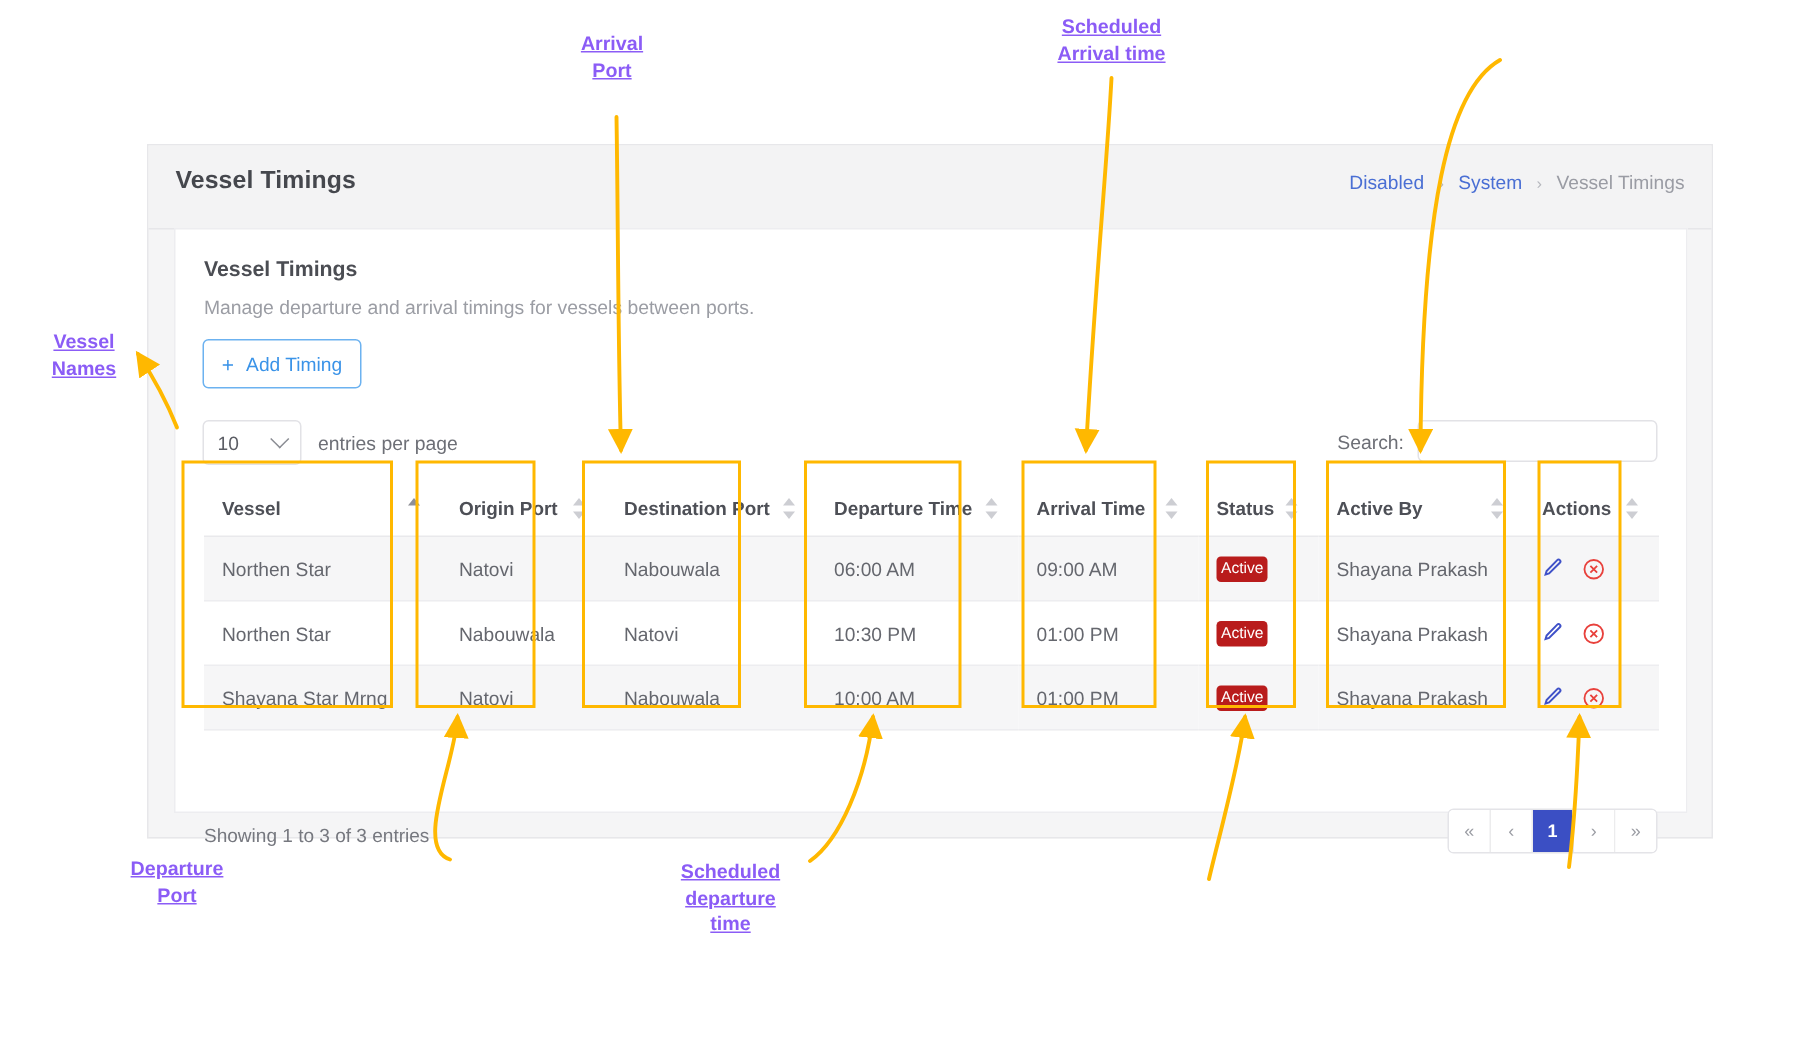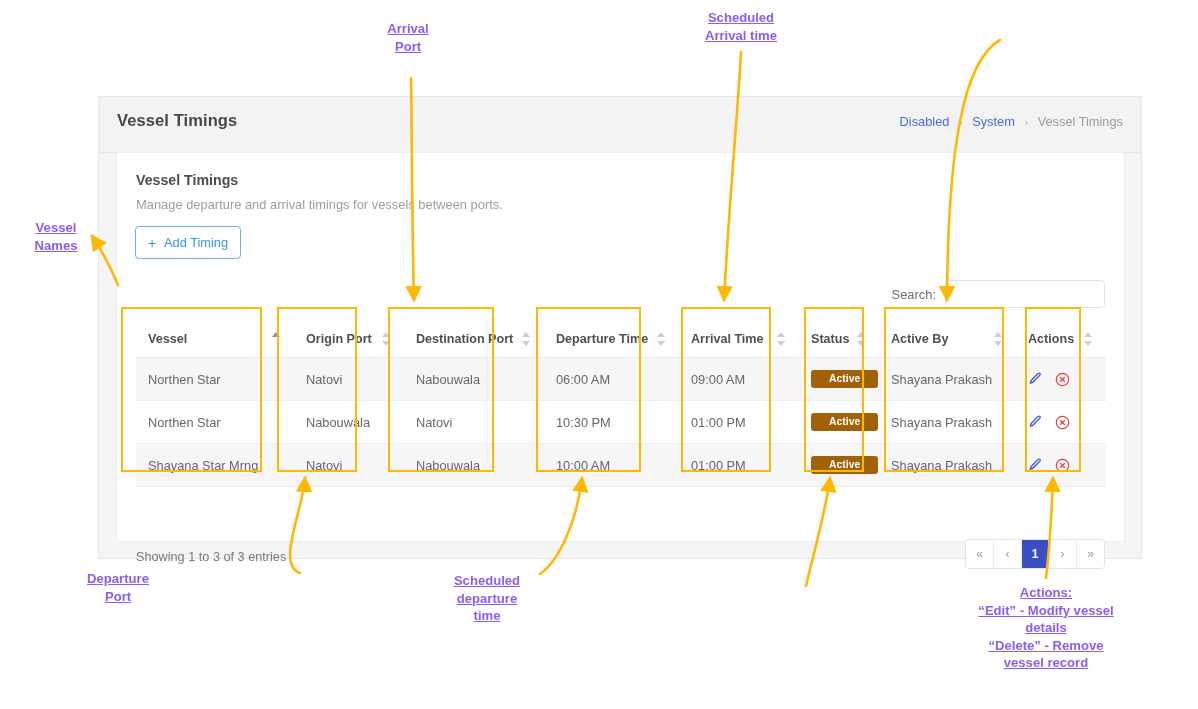--- a/index.html
+++ b/index.html
@@ -91,22 +91,22 @@
 
   .sorter{position:absolute;right:13px;top:50%;transform:translateY(-50%);
           width:9px;height:14px;}
   .sorter i{position:absolute;left:0;width:0;height:0;border-left:4.5px solid transparent;
             border-right:4.5px solid transparent;display:block;}
   .sorter i.up{top:0;border-bottom:5px solid #cdced3;}
   .sorter i.dn{bottom:0;border-top:5px solid #cdced3;}
   .sorter.active i.up{border-bottom-color:#8f9097;}
 
   .badge{
-    display:inline-block;background:#a16207;color:#fff;font-size:10.4px;font-weight:700;
-    padding:3px 18px;border-radius:3px;line-height:1.1;
+    display:inline-block;background:#b91c1c;color:#fff;font-size:10.4px;font-weight:400;
+    padding:3px 3px;border-radius:3px;line-height:1.1;
   }
   .acts{display:flex;align-items:center;gap:13px;}
   .ic{cursor:pointer;display:inline-flex;}
 
   
   .foot-info{position:absolute;left:19px;top:397px;font-size:12.7px;color:#76787f;}
   .pager{position:absolute;right:19px;top:386px;display:flex;
          border:1px solid #e4e4e8;border-radius:4px;overflow:hidden;background:#fff;}
   .pg{width:27px;height:28px;display:flex;align-items:center;justify-content:center;
       font-size:12px;color:#9a9ca3;border-right:1px solid #ececed;cursor:pointer;background:#fff;}
@@ -145,20 +145,27 @@
     <div class="card">
 
       <div class="card-h2">Vessel Timings</div>
       <div class="card-sub">Manage departure and arrival timings for vessels between ports.</div>
 
       <button class="add-btn">
         <span class="plus">+</span>
         <span>Add Timing</span>
       </button>
 
+      <div class="len-wrap">
+        <div class="len-sel">
+          <span>10</span>
+          <span class="chev"></span>
+        </div>
+        <span class="len-lbl">entries per page</span>
+      </div>
 
       <div class="search-wrap">
         <span class="search-lbl">Search:</span>
         <input class="search-in" type="text" placeholder="" style="">
       </div>
 
       <table class="vt">
         <colgroup>
           <col style="width:158px">
             <col style="width:110px">
@@ -361,19 +368,14 @@
 Names</div>
   <div class="ann" style="left:358px;top:20px;width:100px;">Arrival
 Port</div>
   <div class="ann" style="left:676px;top:9px;width:130px;">Scheduled
 Arrival time</div>
   <div class="ann" style="left:66px;top:570px;width:104px;">Departure
 Port</div>
   <div class="ann" style="left:432px;top:572px;width:110px;">Scheduled
 departure
 time</div>
-  <div class="ann" style="left:955px;top:584px;width:182px;">Actions:
-“Edit” - Modify vessel
-details
-“Delete” - Remove
-vessel record</div>
 
 </div>
 
 </body></html>

